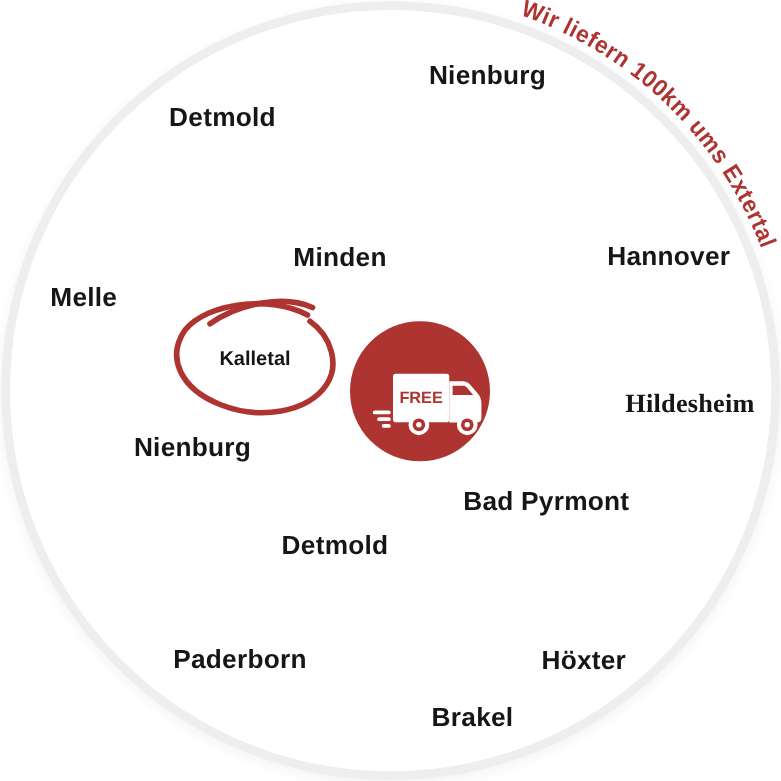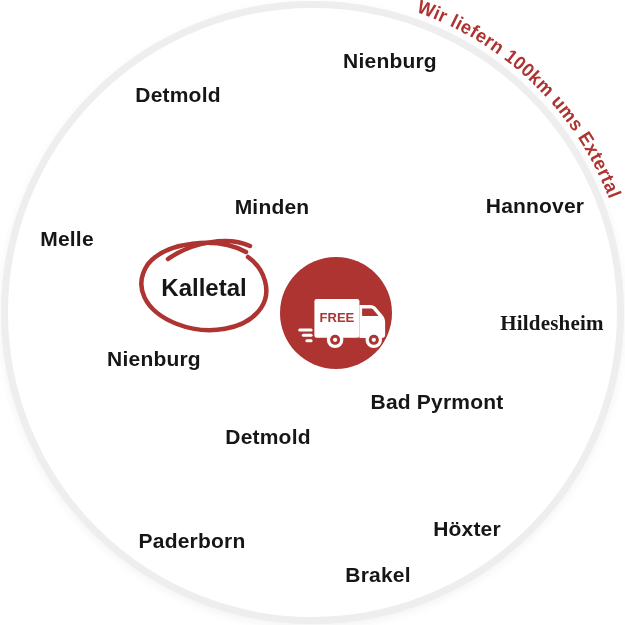--- a/index.html
+++ b/index.html
@@ -40,21 +40,21 @@
     font-size:21px;
     color:var(--ink);
     letter-spacing:.2px;
     white-space:nowrap;
   }
   .kalletal{
     position:absolute;
     left:204px;top:288px;
     transform:translate(-50%,-50%);
     font-weight:700;
-    font-size:24px;
+    font-size:16px;
     color:var(--ink);
     white-space:nowrap;
   }
   .badge{
     position:absolute;
     left:280px;top:257px;
     width:112px;height:112px;
     border-radius:50%;
     background:var(--red);
     display:flex;align-items:center;
@@ -99,21 +99,21 @@
   <div id="cities">
       <div class="city" style="left: 390px; top: 61px;">Nienburg</div>
       <div class="city" style="left: 178px; top: 95px;">Detmold</div>
       <div class="city" style="left: 272px; top: 207px;">Minden</div>
       <div class="city" style="left: 535px; top: 206px;">Hannover</div>
       <div class="city" style="left: 67px; top: 239px; text-align: center;">Melle</div>
       <div class="city" style="left: 552px; top: 323px; font-family: Liberation Serif, serif;">Hildesheim</div>
       <div class="city" style="left: 154px; top: 359px;">Nienburg</div>
       <div class="city" style="left: 437px; top: 402px;">Bad Pyrmont</div>
       <div class="city" style="left: 268px; top: 437px;">Detmold</div>
-      <div class="city" style="left: 192px; top: 541px;">Paderborn</div>
+      <div class="city" style="left: 192px; top: 528px;">Paderborn</div>
       <div class="city" style="left: 467px; top: 529px;">Höxter</div>
       <div class="city" style="left: 378px; top: 575px;">Brakel</div>
     </div>
 
   <div class="kalletal">Kalletal</div>
 
   <div class="badge">
     <svg class="truck" viewBox="0 0 104 60" aria-hidden="true">
 
       <rect class="part" x="0" y="36" width="16" height="3.4" rx="1.7"></rect>

